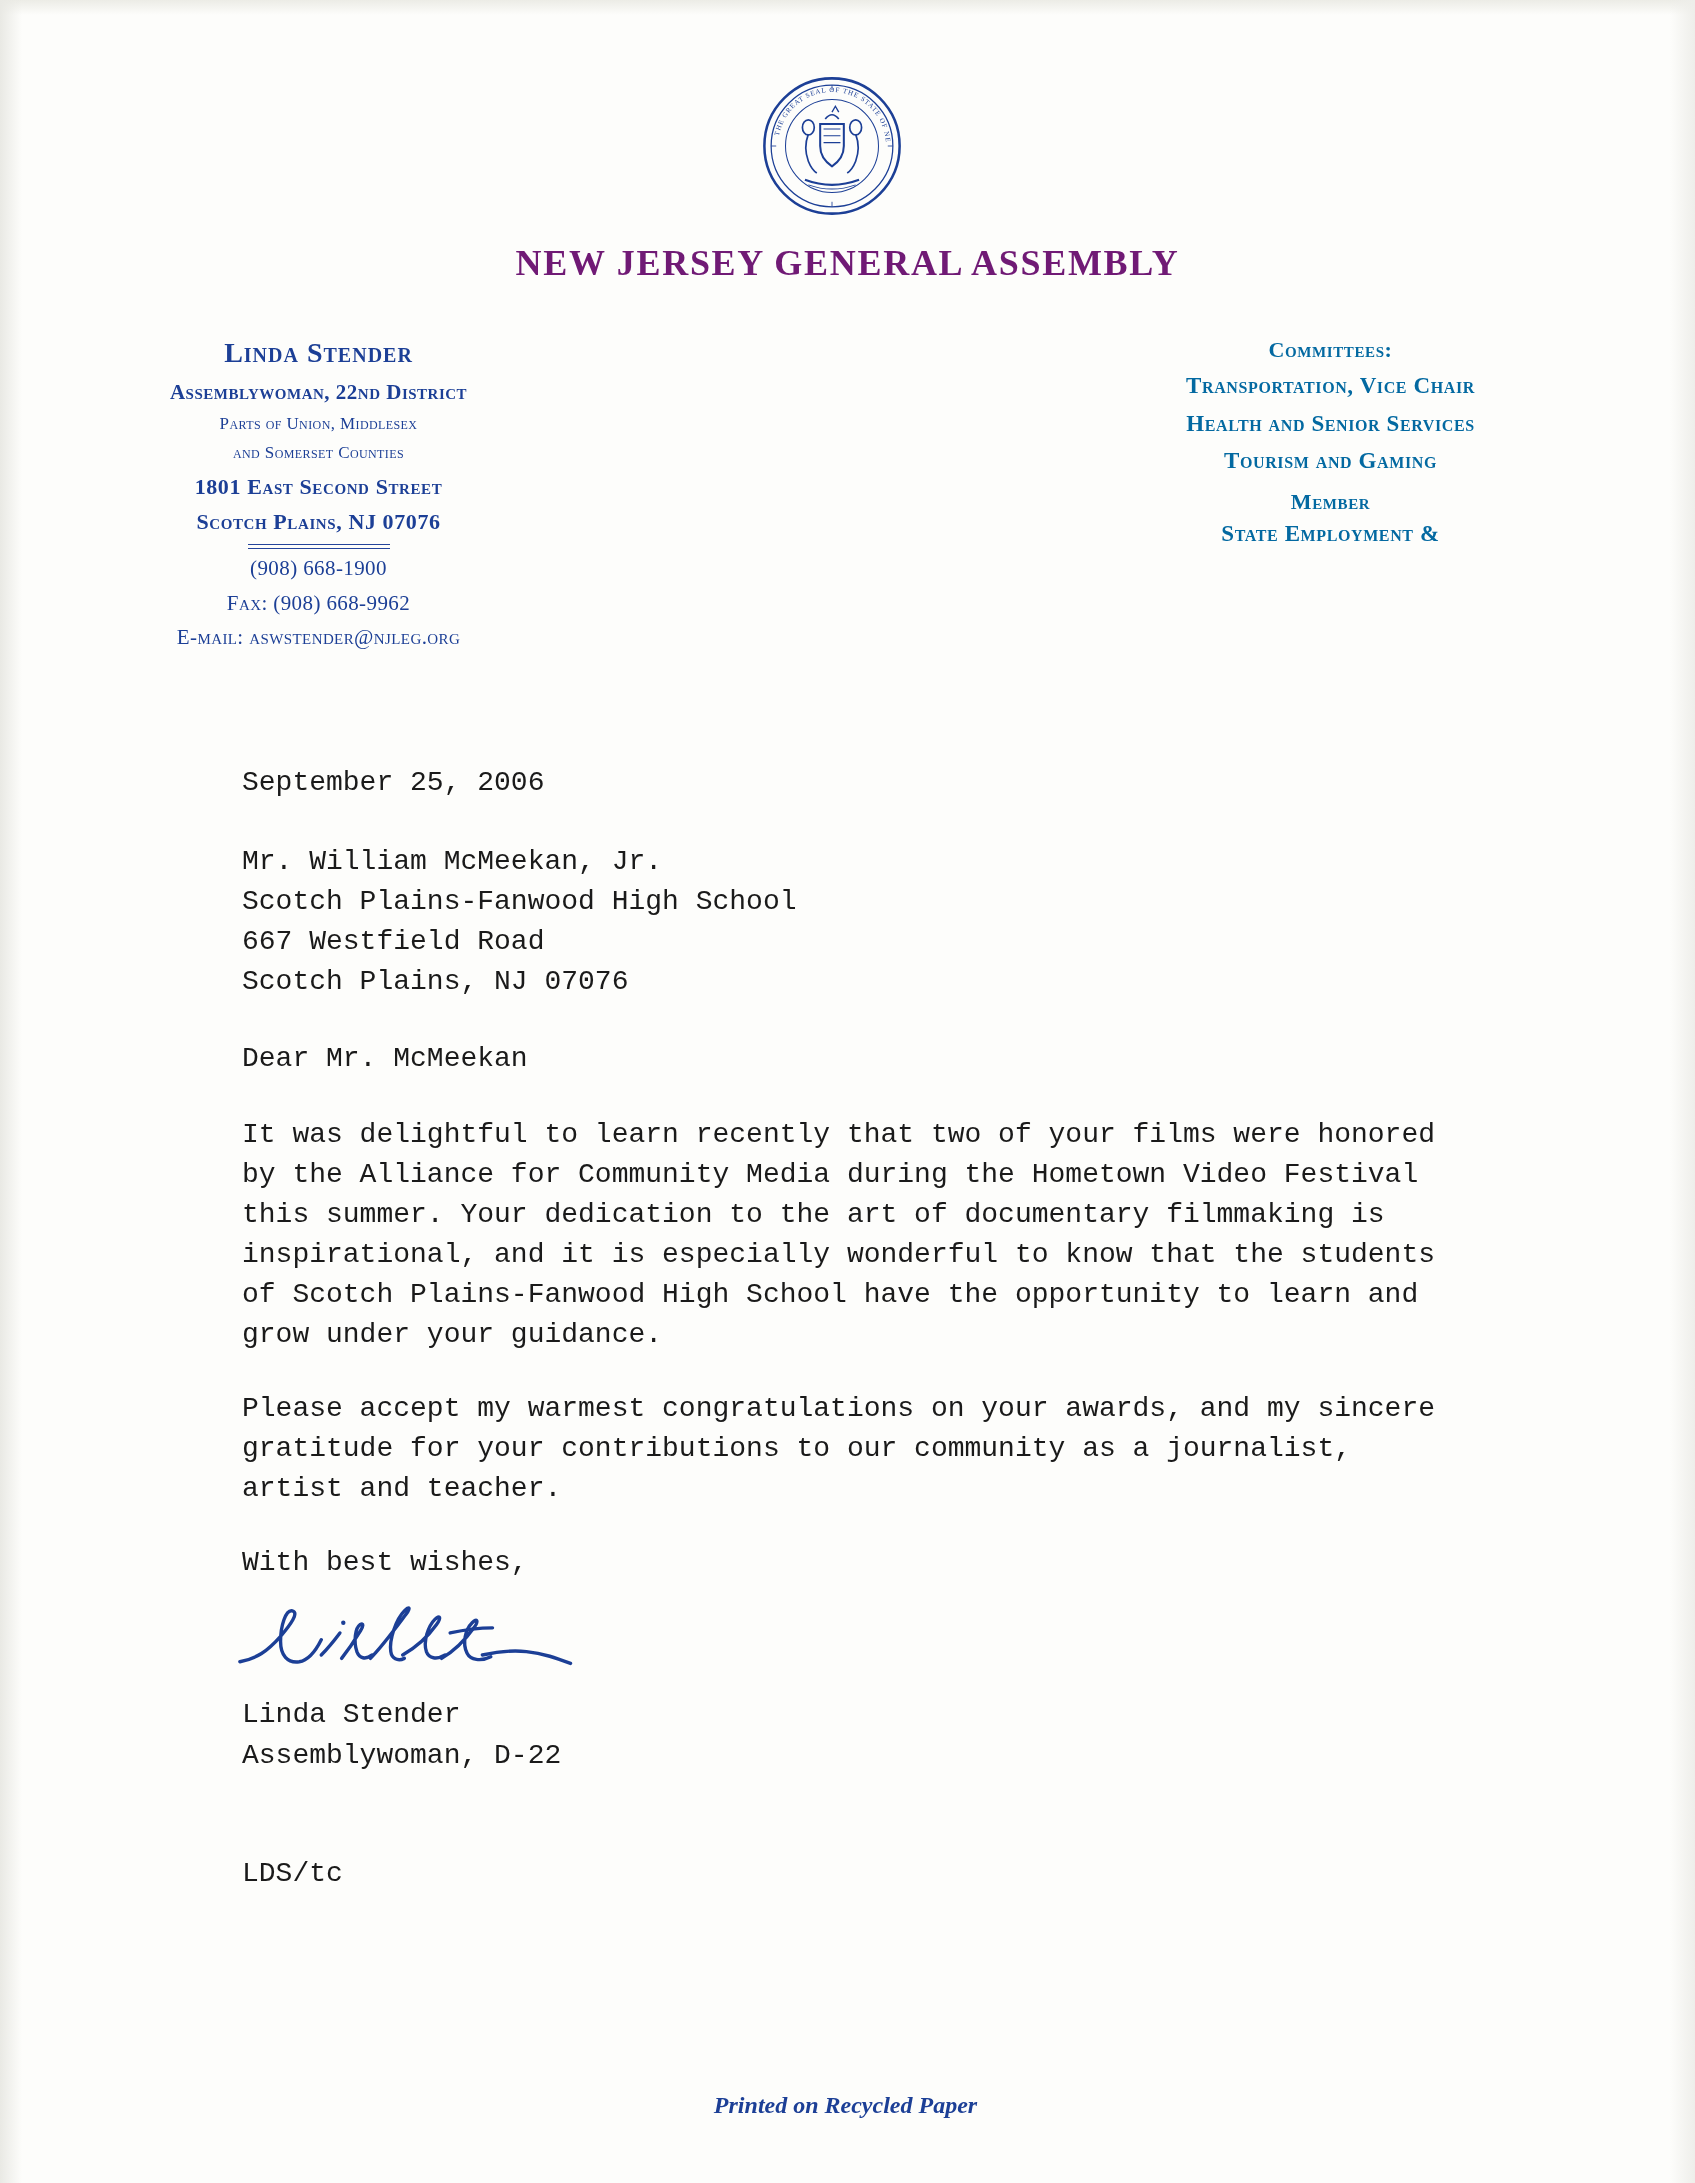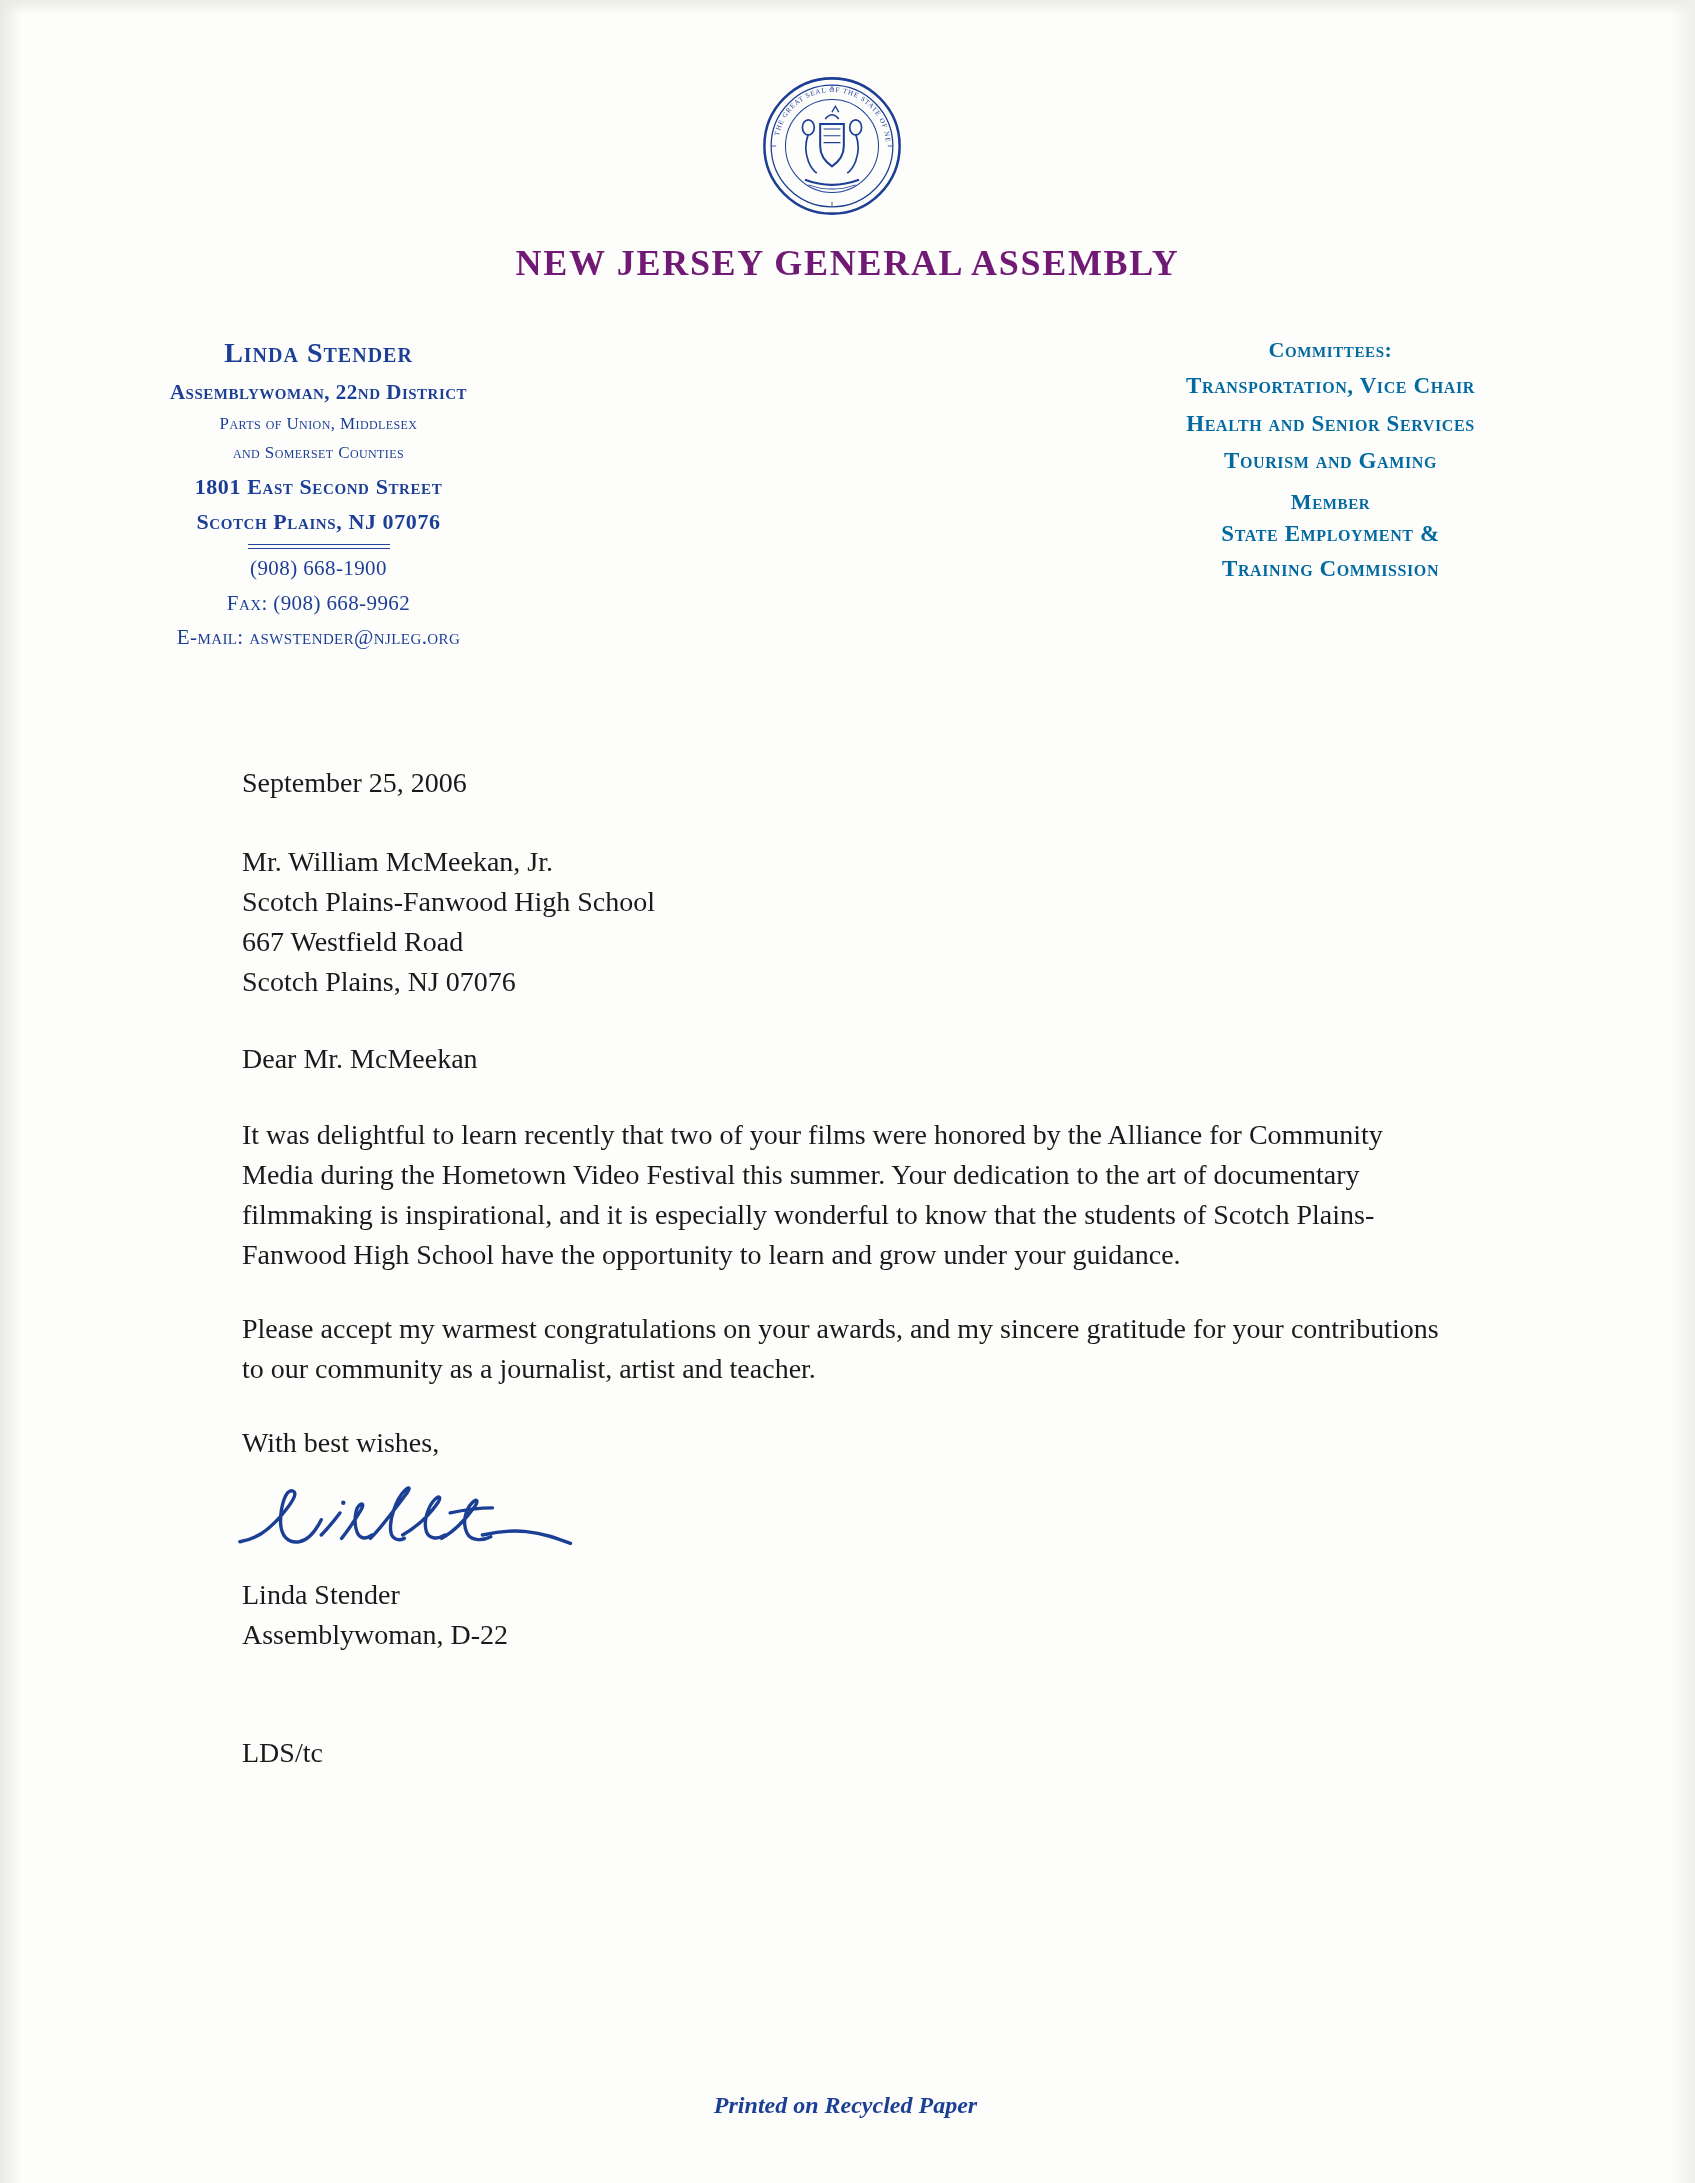--- a/index.html
+++ b/index.html
@@ -140,21 +140,21 @@
   .lh-right .c-member{ font-size: 22px; font-weight: 600; margin-top: 9.3px; }
   .lh-right .c-sub   { font-size: 23px; font-weight: 600; margin-top: 3.4px; }
 
   
   .body-block {
     position: absolute;
     left: 242px;
     top: 763px;
     width: 1204px;
     color: #1a1a1a;
-    font-family: Liberation Serif, serif;
+    font-family: Liberation Mono, monospace;
     font-size: 28px;
     line-height: 1.43;
   }
   .body-block .date { margin-bottom: 39px; }
   .addr-line { }
   .addr-block { margin-bottom: 37px; }
   .salutation { margin-bottom: 36px; }
   .para { margin-bottom: 34px; text-align: left; }
   .closing { margin-bottom: 0; }
 
@@ -246,21 +246,20 @@
     <div class="email">E-mail: aswstender@njleg.org</div>
   </div>
 
   <div class="lh-right">
     <div class="c-title">Committees:</div>
     <div class="c-item">Transportation, Vice Chair</div>
     <div class="c-item">Health and Senior Services</div>
     <div class="c-item">Tourism and Gaming</div>
     <div class="c-member">Member</div>
     <div class="c-sub">State Employment &amp;</div>
-    <div class="c-sub">Training Commission</div>
   </div>
 
   <div class="body-block">
     <div class="date">September 25, 2006</div>
 
     <div class="addr-block">
       <div class="addr-line">Mr. William McMeekan, Jr.</div>
       <div class="addr-line">Scotch Plains-Fanwood High School</div>
       <div class="addr-line">667 Westfield Road</div>
       <div class="addr-line">Scotch Plains, NJ  07076</div>

